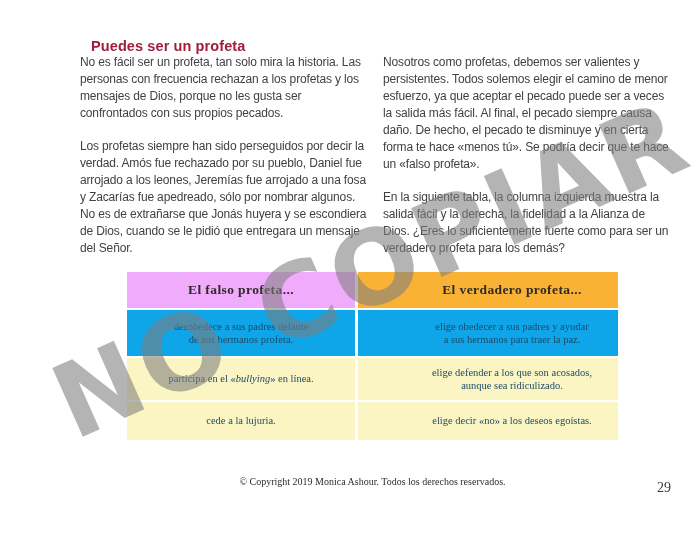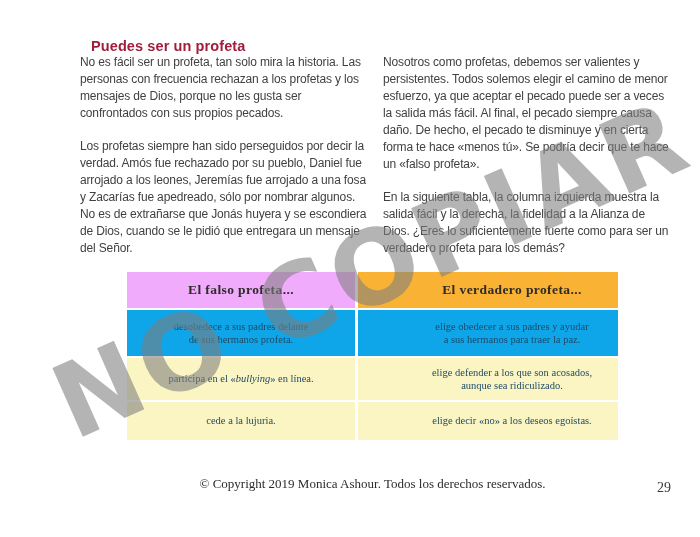--- a/index.html
+++ b/index.html
@@ -78,21 +78,21 @@
   .r3 .tcell { height: 34px; }
   .r4 .tcell { height: 38px; justify-content: center; }
   .em { font-style: italic; text-align: center; }
   .copyright {
     position: absolute;
     left: 127px;
     top: 476px;
     width: 491px;
     text-align: center;
     font-family: "Liberation Serif", serif;
-    font-size: 13px;
+    font-size: 10px;
     color: #2c2c2c;
   }
   .page-number {
     position: absolute;
     left: 636px;
     top: 480px;
     font-family: "Liberation Serif", serif;
     font-size: 14px;
     color: #3a3a3a;
     margin-left: 21px;

